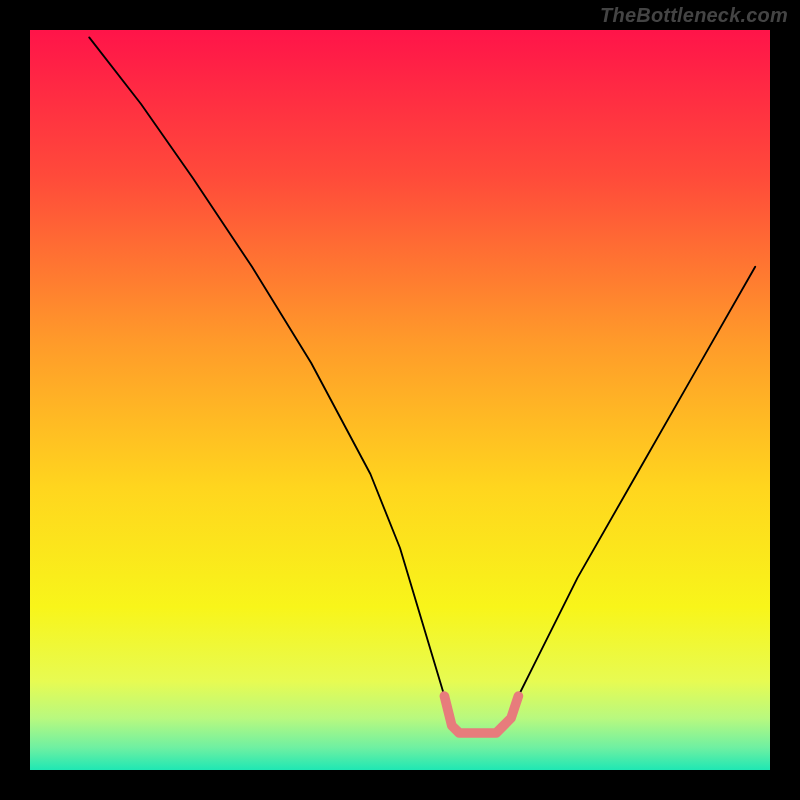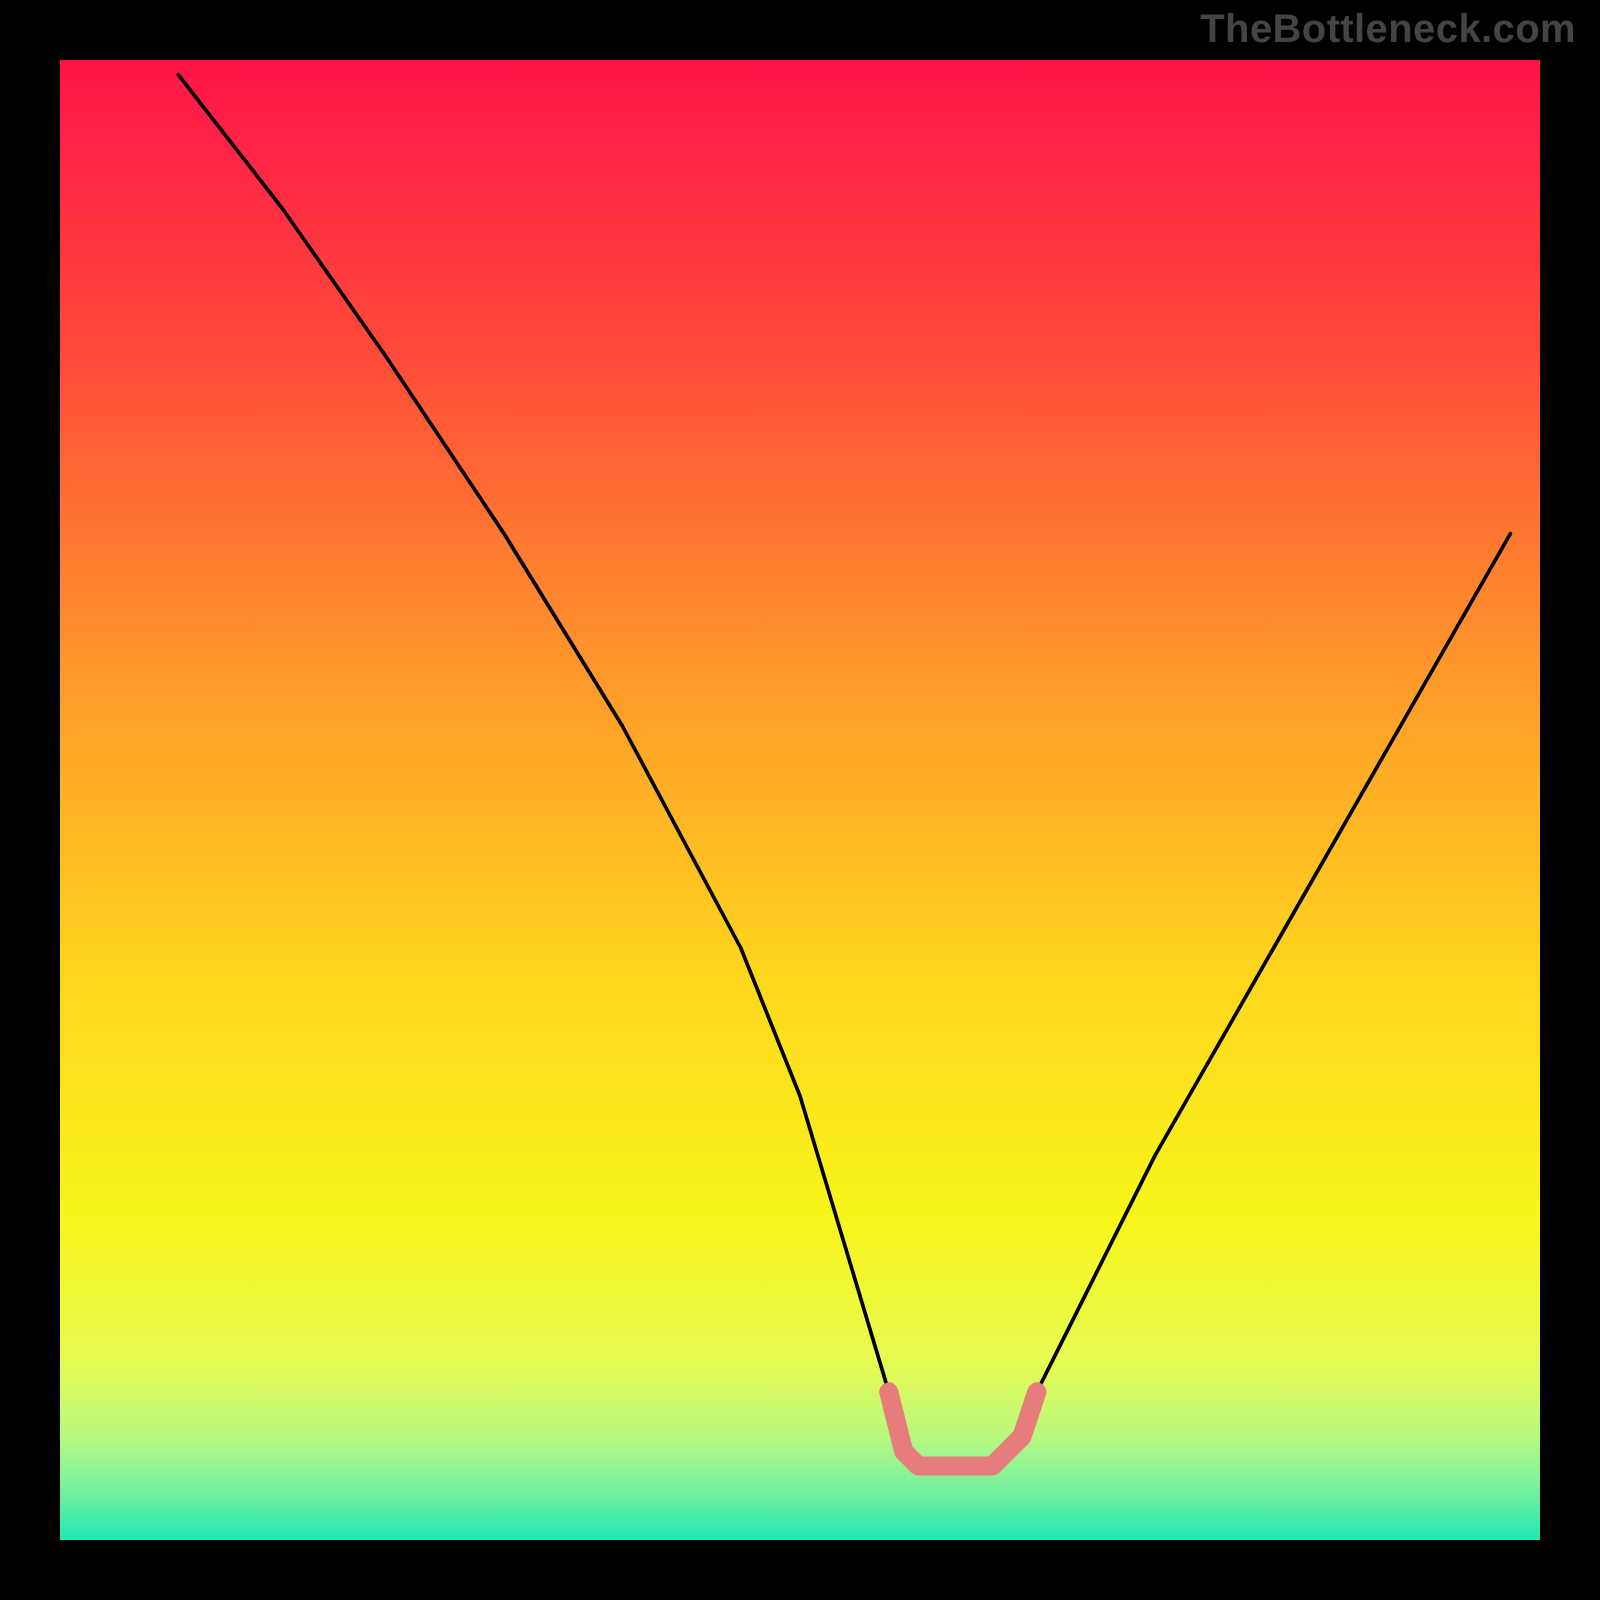--- a/index.html
+++ b/index.html
@@ -20,20 +20,21 @@
   .watermark {
     position: absolute;
     top: 4px;
     right: 12px;
     color: #444;
     font-size: 20px;
     font-weight: 600;
     letter-spacing: 0.2px;
     z-index: 20;
     user-select: none;
+    font-style: italic;
   }
   .plot-wrap {
     position: absolute;
     left: 30px;
     top: 30px;
     width: 740px;
     height: 740px;
   }
   .plot-wrap svg {
     display: block;

